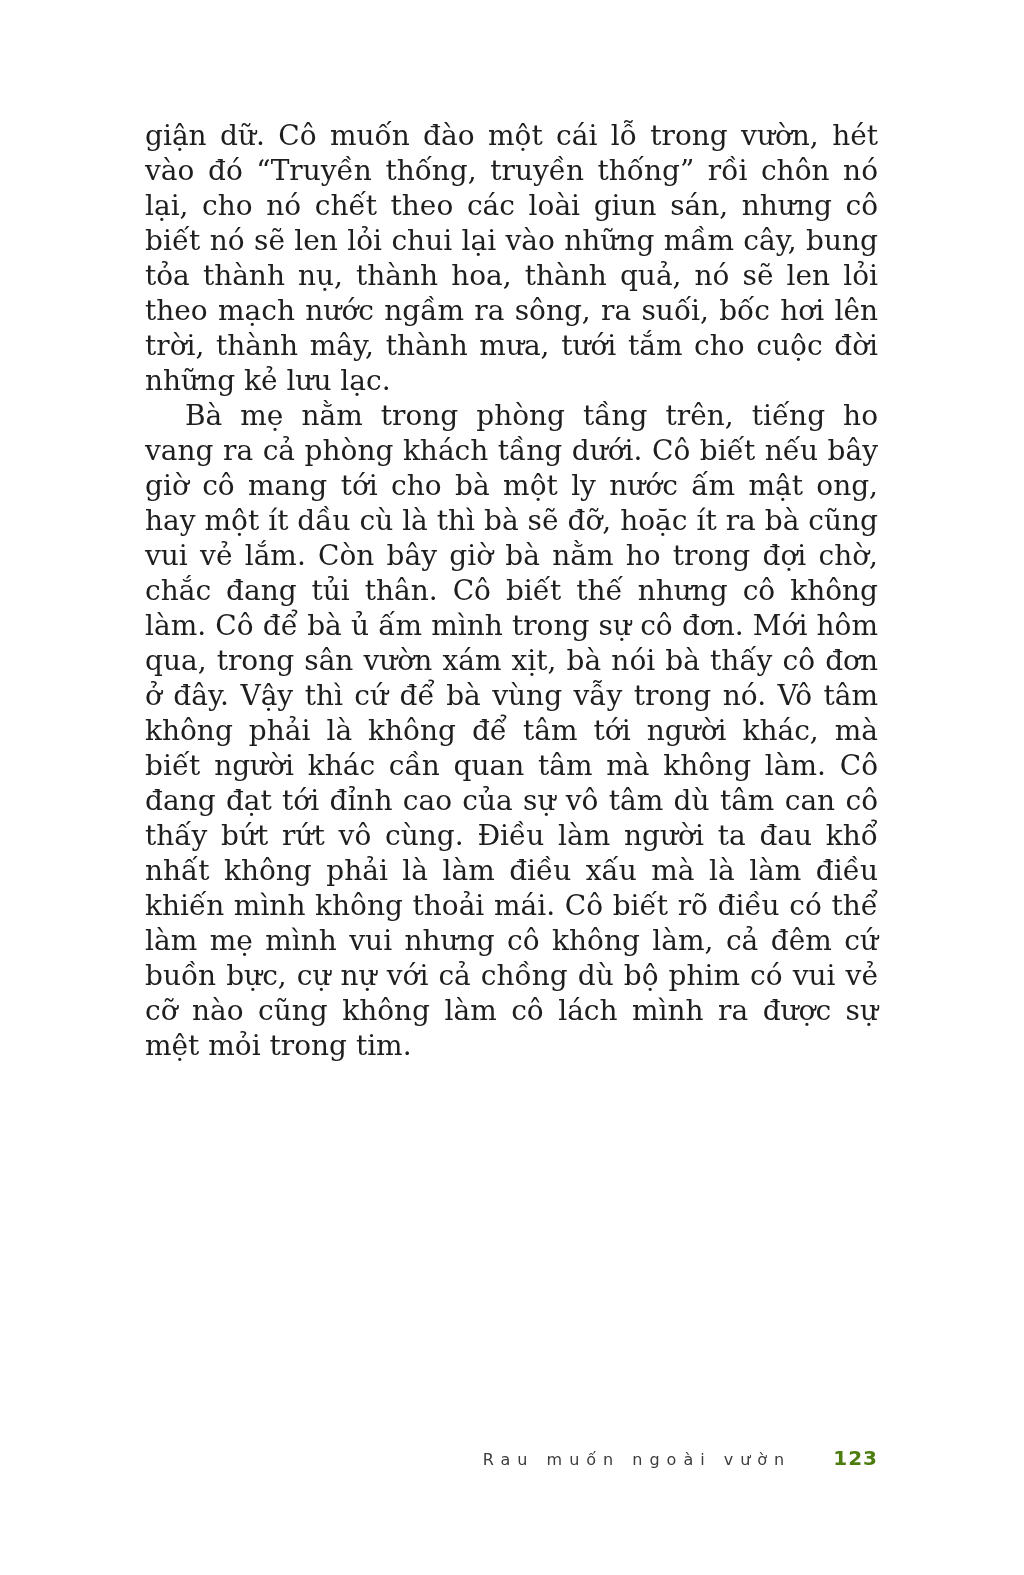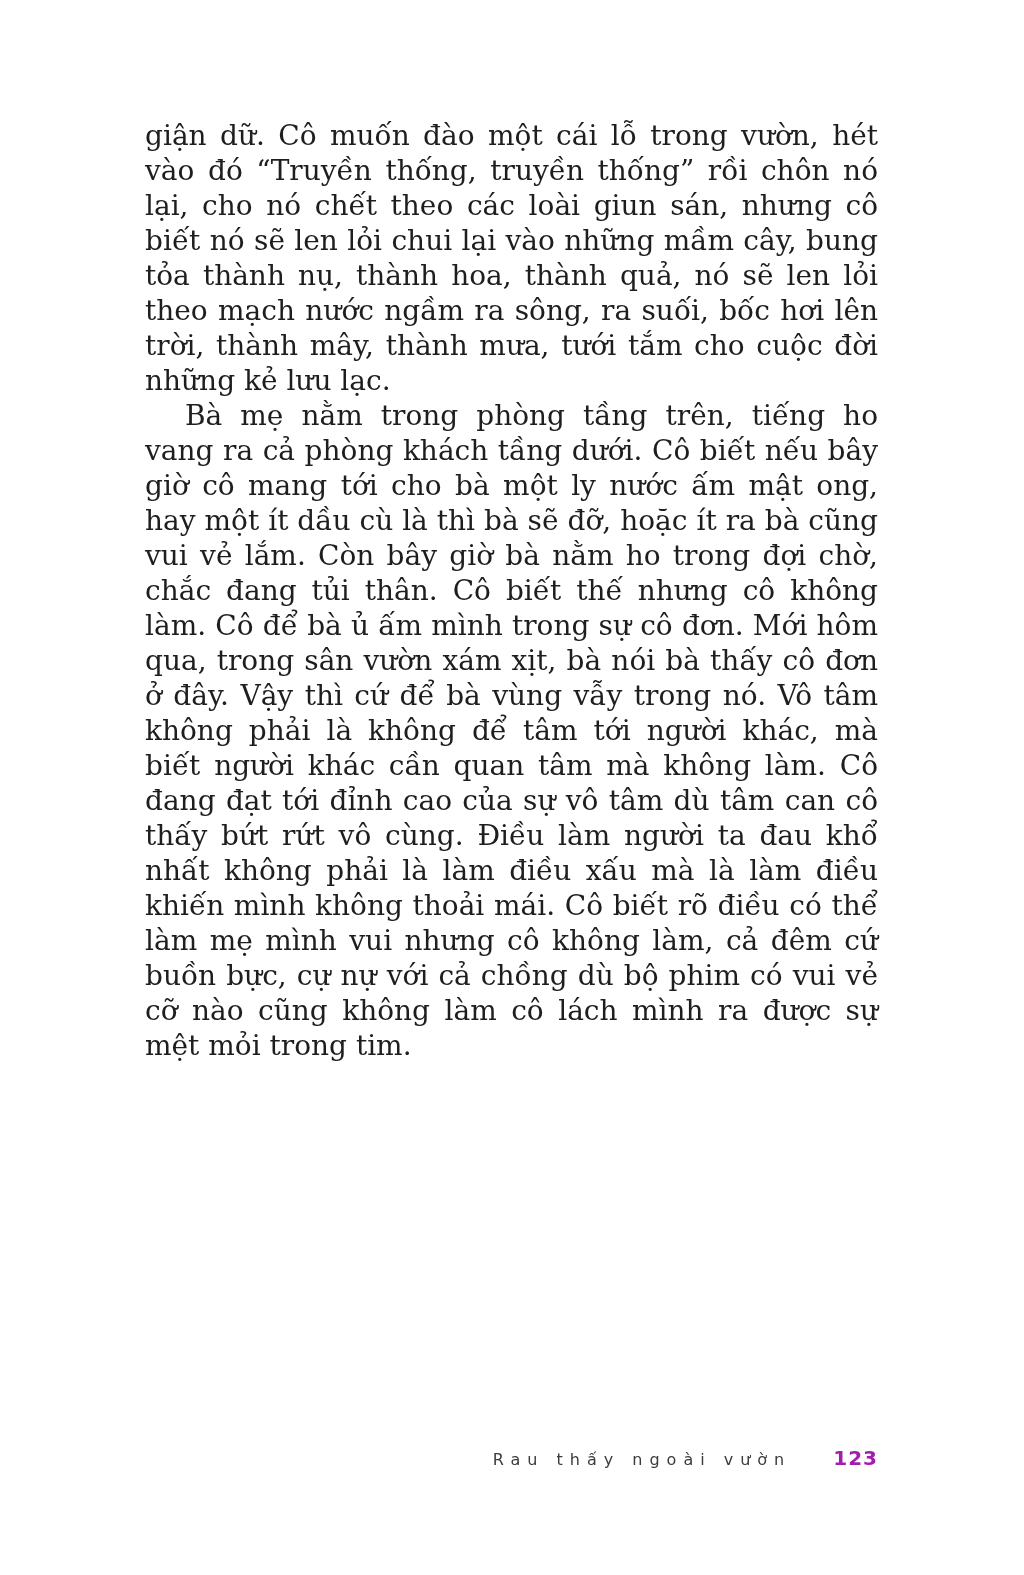--- a/index.html
+++ b/index.html
@@ -47,29 +47,29 @@
     font-size: 16px;
     font-weight: 400;
     letter-spacing: 7px;
     color: #3c3c3c;
     margin-right: 42px;
     white-space: nowrap;
   }
   .page-number {
     font-size: 20px;
     font-weight: 700;
-    color: #a21caf;
+    color: #4d7c0f;
     letter-spacing: 1px;
   }
 </style>
 </head>
 <body>
 
 <div class="page">
   <div class="text-block">
       <p class="para">giận dữ. Cô muốn đào một cái lỗ trong vườn, hét vào đó “Truyền thống, truyền thống” rồi chôn nó lại, cho nó chết theo các loài giun sán, nhưng cô biết nó sẽ len lỏi chui lại vào những mầm cây, bung tỏa thành nụ, thành hoa, thành quả, nó sẽ len lỏi theo mạch nước ngầm ra sông, ra suối, bốc hơi lên trời, thành mây, thành mưa, tưới tắm cho cuộc đời những kẻ lưu lạc.</p>
       <p class="para indent">Bà mẹ nằm trong phòng tầng trên, tiếng ho vang ra cả phòng khách tầng dưới. Cô biết nếu bây giờ cô mang tới cho bà một ly nước ấm mật ong, hay một ít dầu cù là thì bà sẽ đỡ, hoặc ít ra bà cũng vui vẻ lắm. Còn bây giờ bà nằm ho trong đợi chờ, chắc đang tủi thân. Cô biết thế nhưng cô không làm. Cô để bà ủ ấm mình trong sự cô đơn. Mới hôm qua, trong sân vườn xám xịt, bà nói bà thấy cô đơn ở đây. Vậy thì cứ để bà vùng vẫy trong nó. Vô tâm không phải là không để tâm tới người khác, mà biết người khác cần quan tâm mà không làm. Cô đang đạt tới đỉnh cao của sự vô tâm dù tâm can cô thấy bứt rứt vô cùng. Điều làm người ta đau khổ nhất không phải là làm điều xấu mà là làm điều khiến mình không thoải mái. Cô biết rõ điều có thể làm mẹ mình vui nhưng cô không làm, cả đêm cứ buồn bực, cự nự với cả chồng dù bộ phim có vui vẻ cỡ nào cũng không làm cô lách mình ra được sự mệt mỏi trong tim.</p>
     </div>
   <div class="footer">
-    <span class="running-title">Rau thấy ngoài vườn</span>
+    <span class="running-title">Rau muốn ngoài vườn</span>
     <span class="page-number">123</span>
   </div>
 </div>
 
 </body></html>

